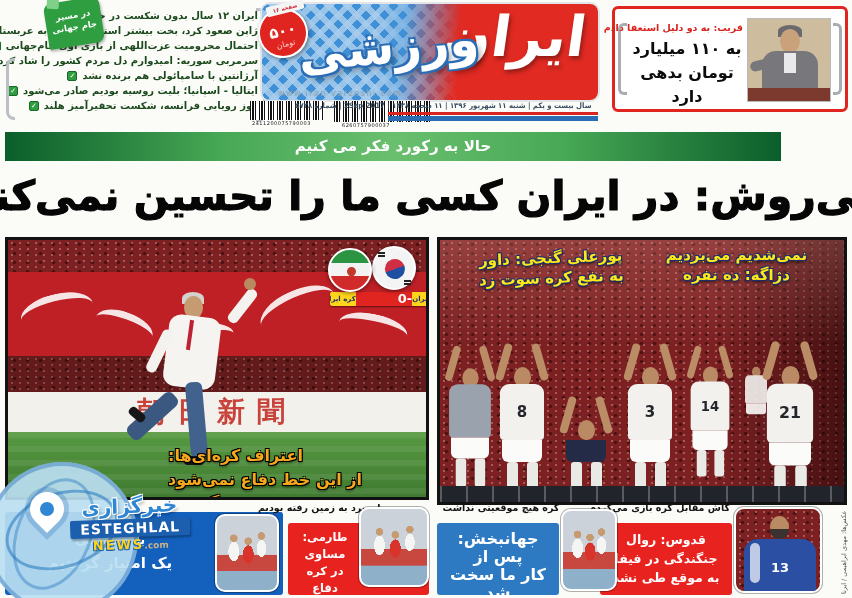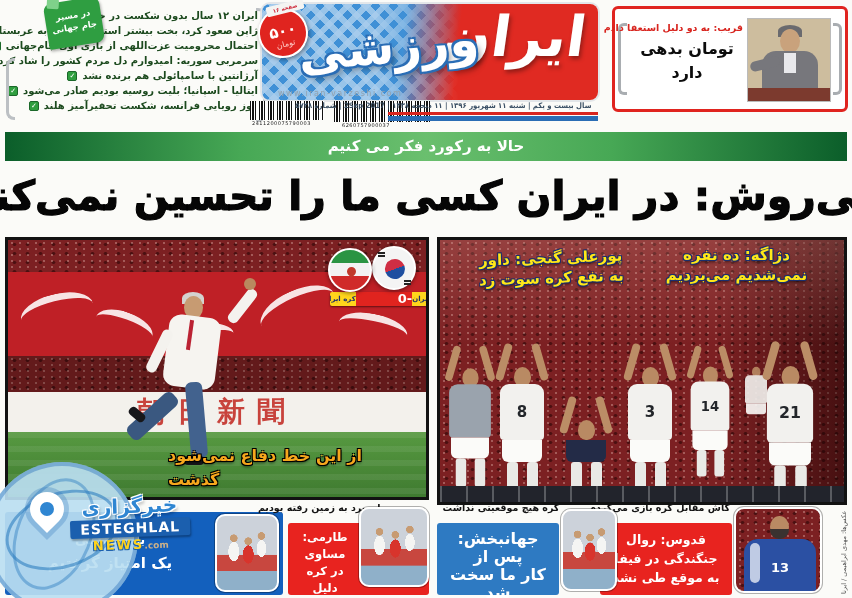--- a/index.html
+++ b/index.html
@@ -81,21 +81,21 @@
     border-radius:14px 14px 0 0; }
   #est-photo .shirt { position:absolute; left:36px; top:34px; width:12px; height:20px; background:#e9e9ec; }
   #est-photo .armp { position:absolute; left:2px; top:40px; width:30px; height:10px; background:#77777c;
     border-radius:5px; transform:rotate(-14deg); }
   #est-photo .table { position:absolute; left:0; bottom:0; width:100%; height:13px; background:#7c3a2e; }
   #est-kicker { position:absolute; right:102px; left:16px; top:13px; font-size:9.5px; font-weight:bold;
     color:#d8251f; direction:rtl; text-align:center; white-space:nowrap; }
   #est-headline { position:absolute; right:100px; left:14px; top:28px; direction:rtl; text-align:center;
     font-size:16px; font-weight:900; color:#0c0c0c; line-height:24px; }
   
-  #strap { position:absolute; left:5px; top:132px; width:842px; height:29px; color:#fff;
+  #strap { position:absolute; left:5px; top:132px; width:776px; height:29px; color:#fff;
     background:linear-gradient(90deg,#0b5e2a 0%,#47a855 28%,#6abf6e 50%,#47a855 72%,#0b5e2a 100%);
     font-size:15px; font-weight:bold; text-align:center; line-height:29px; direction:rtl; }
   #main-headline { position:absolute; left:0; right:0; top:161px; height:70px; display:flex;
     align-items:center; justify-content:center; direction:rtl; font-size:41px; font-weight:900;
     color:#060606; -webkit-text-stroke:1.1px #000; white-space:nowrap; }
   
   .photo { position:absolute; border:3px solid #121212; overflow:hidden; background:#7c2022; }
   .crowd-tx { background-color:#7c2022; background-image:
       radial-gradient(rgba(255,226,214,.3) 1px, transparent 1.6px),
       radial-gradient(rgba(25,0,0,.5) 1.5px, transparent 2.3px);
@@ -328,20 +328,21 @@
     <div id="est-photo">
       <div class="hair"></div>
       <div class="face"></div>
       <div class="suit"></div>
       <div class="shirt"></div>
       <div class="armp"></div>
       <div class="table"></div>
     </div>
     <div id="est-kicker">قریب: به دو دلیل استعفا دادم</div>
     <div id="est-headline">
+      <div>به ۱۱۰ میلیارد</div>
       <div>تومان بدهی دارد</div>
     </div>
   </div>
 
   <div id="strap">حالا به رکورد فکر می کنیم</div>
   <div id="main-headline">کی‌روش: در ایران کسی ما را تحسین نمی‌کند</div>
 
   <div class="photo" id="left-photo">
     <div id="lp-crowd1" class="crowd-tx"></div>
     <div id="lp-banner">
@@ -368,20 +369,21 @@
       <div class="shoe-b"></div>
     </div>
     <div class="flag" id="flag-kor"></div>
     <div class="flag" id="flag-iran"></div>
     <div id="score-bar">
       <span class="team">ایران</span>
       <span class="res">0-0</span>
       <span class="team">کره ایران</span>
     </div>
     <div id="lp-caption" class="outline-black">
+      <div>اعتراف کره‌ای‌ها:</div>
       <div>از این خط دفاع نمی‌شود گذشت</div>
     </div>
   </div>
 
   <div class="photo" id="right-photo">
     <div id="rp-bg" class="crowd-tx"></div>
     <div id="rp-shade"></div>
     <div class="pl bib" style="left:2px; bottom:12px; transform:scale(.95);">
       <div class="arm l"></div>
         <div class="arm r"></div>
@@ -455,22 +457,22 @@
           <span>21</span>
         </div>
       <div class="shorts"></div>
       <div class="legs">
           <i></i>
           <i></i>
         </div>
     </div>
     <div id="rp-boards"></div>
     <div class="cap outline-navy" id="cap-a">
+      <div>نمی‌شدیم می‌بردیم</div>
       <div>دژاگه: ده نفره</div>
-      <div>نمی‌شدیم می‌بردیم</div>
     </div>
     <div class="cap outline-navy" id="cap-b">
       <div>پورعلی گنجی: داور</div>
       <div>به نفع کره سوت زد</div>
     </div>
   </div>
   <div id="credit">عکس‌ها: مهدی ابراهیمی / ایرنا</div>
 
   <div class="card" id="card1">
     <div class="box"></div>
@@ -479,21 +481,21 @@
       <div class="l2">یک امتیاز گرفتیم</div>
     </div>
     <div class="mini scene-match" style="right:4px; top:3px; width:64px; height:78px;"></div>
   </div>
 
   <div class="card" id="card2">
     <div class="hdr">برای برد به زمین رفته بودیم</div>
     <div class="qbox red">
       <div class="lines">
         <div>طارمی: مساوی</div>
-        <div>در کره دلیل</div>
+        <div>در کره دفاع</div>
         <div>بدی نیست</div>
       </div>
     </div>
     <div class="mini scene-match" style="right:0px; top:-4px; width:70px; height:80px;"></div>
   </div>
 
   <div class="card" id="card3">
     <div class="hdr">کره هیچ موقعیتی نداشت</div>
     <div class="qbox blue">
       <div class="lines">

